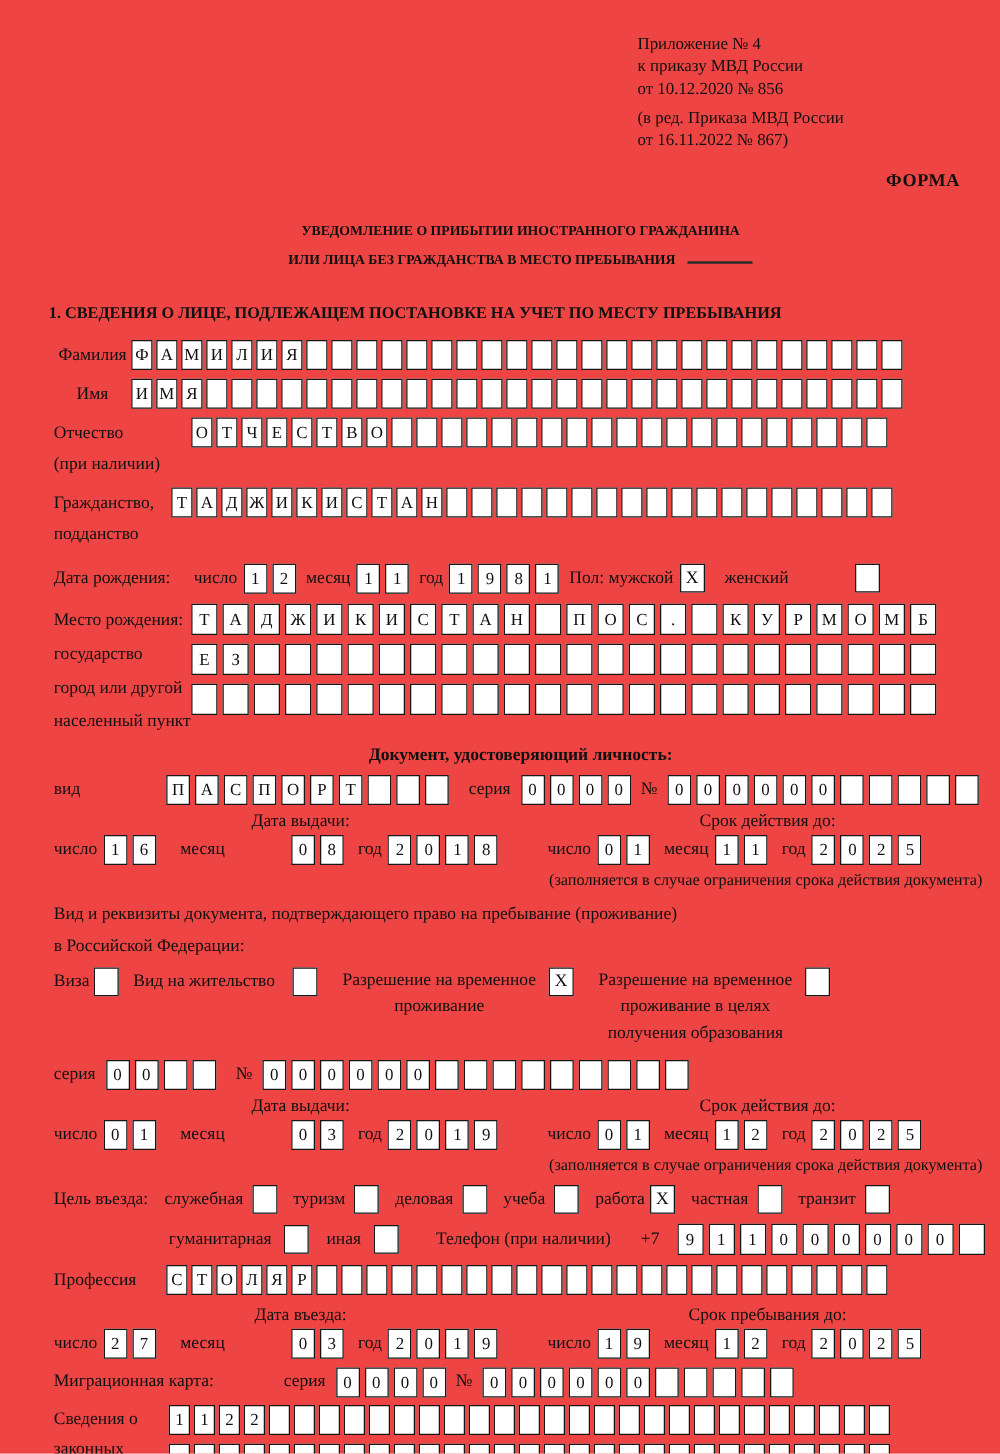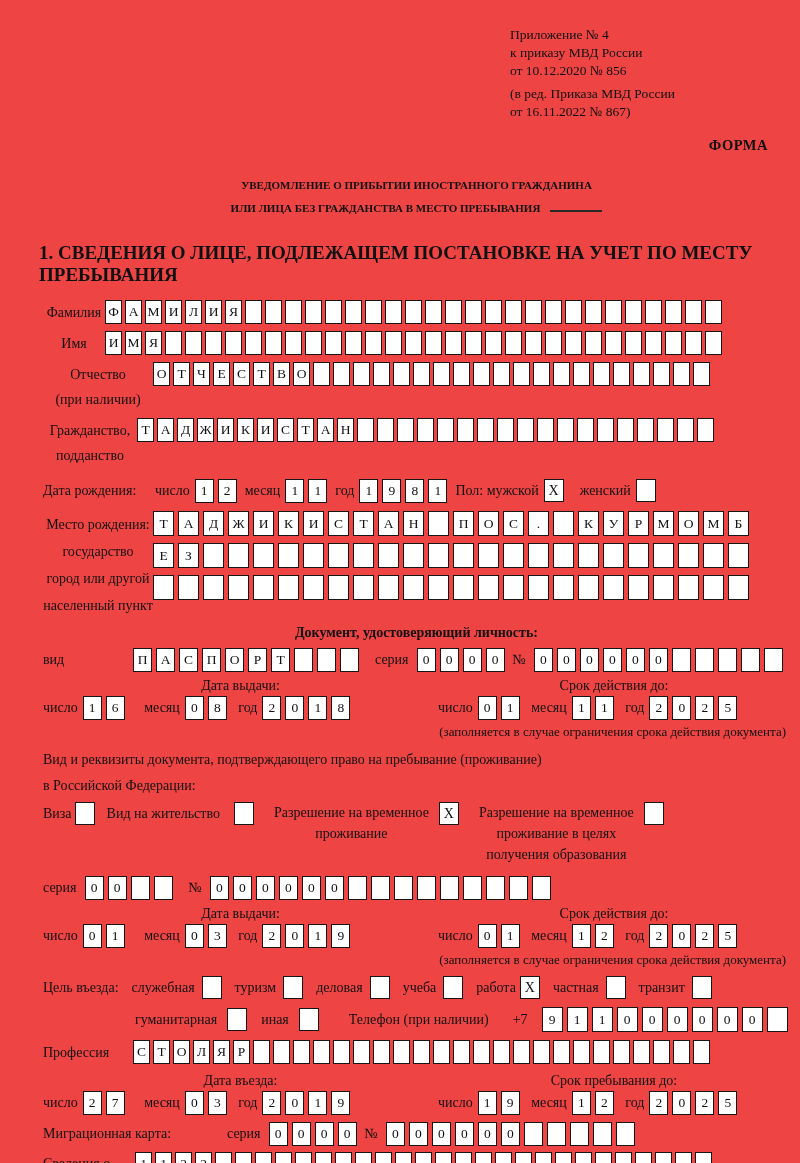--- a/index.html
+++ b/index.html
@@ -13,29 +13,29 @@
     font-family:"Liberation Serif","DejaVu Serif",serif;
     font-size:14px;
     overflow:hidden;
   }
   
   .hdr{margin-left:467px;line-height:18px;font-size:13.5px;}
   .hdr .sub{margin-top:5px;}
   .forma{margin-top:16px;text-align:right;padding-right:22px;font-weight:bold;font-size:14.5px;letter-spacing:.5px;}
   .title{margin-top:20px;text-align:center;font-weight:bold;font-size:11px;line-height:23px;}
   .blank-line{display:inline-block;width:52px;border-bottom:2px solid #2a2a2a;height:12px;margin-left:10px;}
-  .sect{margin-top:22px;margin-left:-4px;font-weight:bold;font-size:19px;}
+  .sect{margin-top:22px;margin-left:-4px;font-weight:bold;font-size:13px;}
 
   
   .form{margin-top:14px;}
   .frow{display:flex;align-items:flex-start;margin-bottom:6px;}
   .flabel{font-size:14px;line-height:25px;white-space:nowrap;}
-  .lstack{line-height:25px;text-align:center;}
+  .lstack{line-height:25px;}
   .w62{width:62px;text-align:center;}  .w94{width:94px;}  .w110{width:110px;} .w90{width:90px;}
-  .ml8{margin-left:8px;} .ml16{margin-left:16px;} .ml24{margin-left:24px;}
+  .ml8{margin-left:8px;} .ml16{margin-left:16px;gap:48px;} .ml24{margin-left:24px;}
 
   
   .cells{display:inline-flex;gap:3px;vertical-align:middle;}
   .cell{width:15px;height:22px;border:1.5px solid #161616;display:flex;align-items:center;justify-content:center;
         font-size:13.5px;background:#fff;flex:none;}
   .cells.med{gap:4px;} .cells.med .cell{width:17px;}
   .cells.wide{gap:4px;} .cells.wide .cell{width:19px;height:23px;}
   .cellcol .cells{margin-bottom:7px;display:flex;}
 
   

